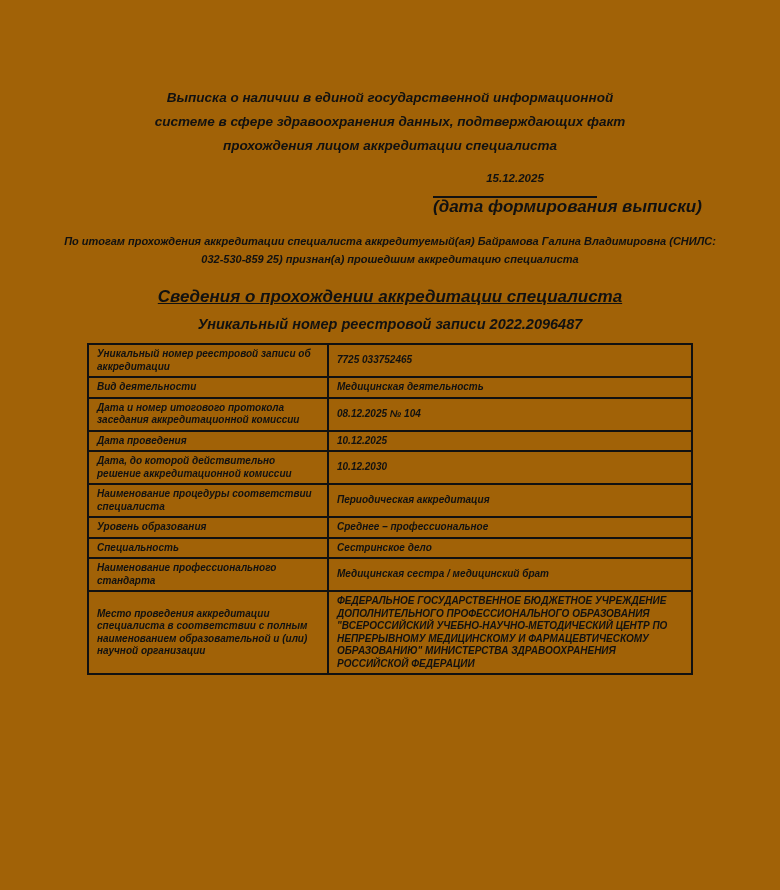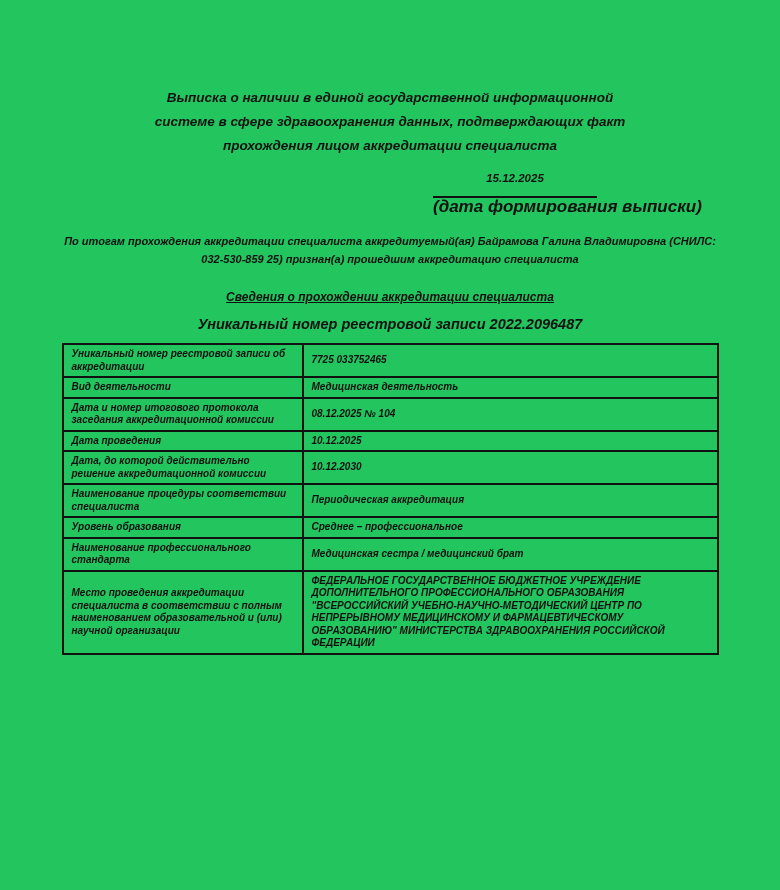--- a/index.html
+++ b/index.html
@@ -1,20 +1,20 @@
 <!DOCTYPE html>
 <html><head>
 <meta charset="utf-8">
 <style>
   * { box-sizing: border-box; }
   html, body { margin: 0; padding: 0; background: #ffffff; }
   .page {
     width: 780px;
     height: 890px;
-    background: #22c55e;
+    background: #a16207;
     color: #111111;
     font-family: "Liberation Sans", sans-serif;
     font-style: italic;
     font-weight: bold;
     position: relative;
     overflow: hidden;
   }
   .doc-title {
     margin: 86px auto 0;
     width: 560px;
@@ -42,21 +42,21 @@
   .intro {
     margin: 19px auto 0;
     width: 680px;
     text-align: center;
     font-size: 11px;
     line-height: 18px;
   }
   .section-heading {
     margin: 22px auto 0;
     text-align: center;
-    font-size: 12px;
+    font-size: 17px;
     line-height: 14px;
     text-decoration: underline;
   }
   .registry-heading {
     margin: 11px auto 10px;
     text-align: center;
     font-size: 14.5px;
     line-height: 18px;
   }
   table.acc-table {
@@ -66,21 +66,21 @@
     table-layout: fixed;
     font-size: 10px;
   }
   table.acc-table td {
     border: 2px solid #111111;
     padding: 3px 8px;
     vertical-align: middle;
     line-height: 12.5px;
   }
   td.label-cell { width: 240px; }
-  td.value-cell { width: 415px; border-radius: 7px; }
+  td.value-cell { width: 364px; border-radius: 7px; }
 </style>
 </head>
 <body>
 
 <div class="page">
 
   <div class="doc-title">
     <div>Выписка о наличии в единой государственной информационной</div>
     <div>системе в сфере здравоохранения данных, подтверждающих факт</div>
     <div>прохождения лицом аккредитации специалиста</div>
@@ -124,20 +124,24 @@
       </tr>
       <tr>
         <td class="label-cell">Наименование процедуры соответствии специалиста</td>
         <td class="value-cell">Периодическая аккредитация</td>
       </tr>
       <tr>
         <td class="label-cell">Уровень образования</td>
         <td class="value-cell">Среднее – профессиональное</td>
       </tr>
       <tr>
+        <td class="label-cell">Специальность</td>
+        <td class="value-cell">Сестринское дело</td>
+      </tr>
+      <tr>
         <td class="label-cell">Наименование профессионального стандарта</td>
         <td class="value-cell">Медицинская сестра / медицинский брат</td>
       </tr>
       <tr>
         <td class="label-cell">Место проведения аккредитации специалиста в соответствии с полным наименованием образовательной и (или) научной организации</td>
         <td class="value-cell">ФЕДЕРАЛЬНОЕ ГОСУДАРСТВЕННОЕ БЮДЖЕТНОЕ УЧРЕЖДЕНИЕ ДОПОЛНИТЕЛЬНОГО ПРОФЕССИОНАЛЬНОГО ОБРАЗОВАНИЯ "ВСЕРОССИЙСКИЙ УЧЕБНО-НАУЧНО-МЕТОДИЧЕСКИЙ ЦЕНТР ПО НЕПРЕРЫВНОМУ МЕДИЦИНСКОМУ И ФАРМАЦЕВТИЧЕСКОМУ ОБРАЗОВАНИЮ" МИНИСТЕРСТВА ЗДРАВООХРАНЕНИЯ РОССИЙСКОЙ ФЕДЕРАЦИИ</td>
       </tr>
     </tbody>
   </table>
 

